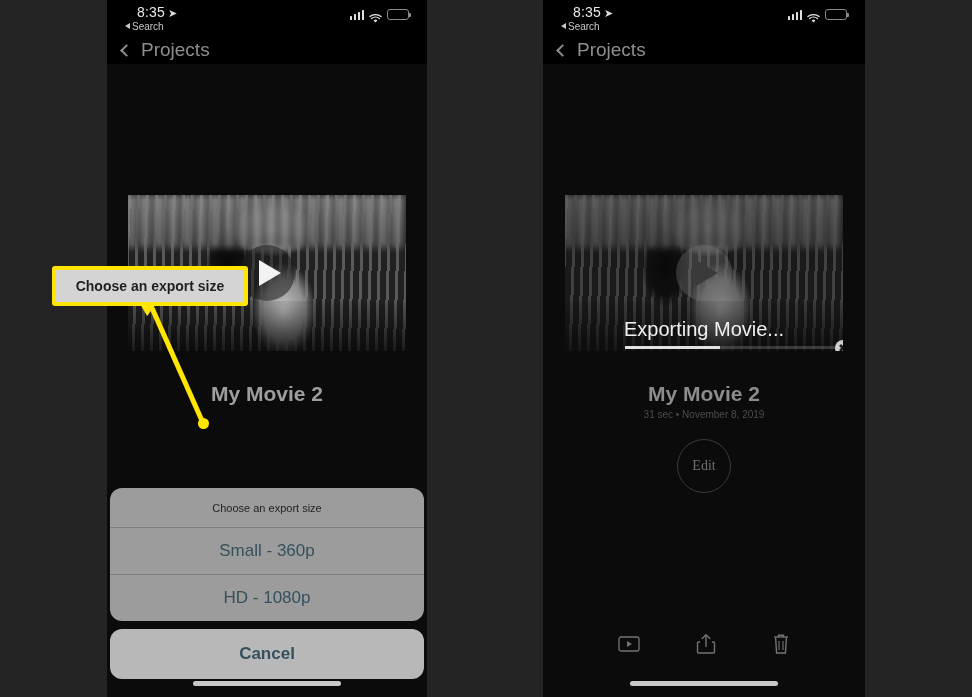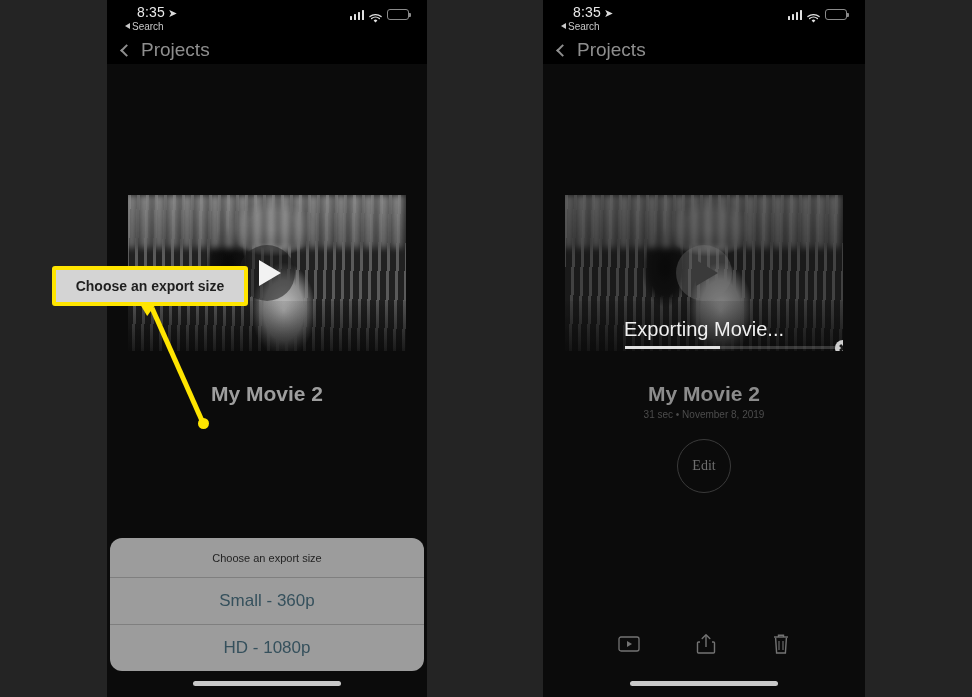--- a/index.html
+++ b/index.html
@@ -418,20 +418,21 @@
       </div>
 
       <div class="movie-title">My Movie 2</div>
 
       <div class="sheet">
         <div class="sheet-group">
           <div class="sheet-title">Choose an export size</div>
           <div class="sheet-item">Small - 360p</div>
           <div class="sheet-item">HD - 1080p</div>
         </div>
+        <div class="sheet-cancel">Cancel</div>
       </div>
 
       <div class="home-indicator"></div>
     </div>
   </div>
 
   <div class="phone phone-right">
 
     <div class="status-bar">
       <div class="status-left">

